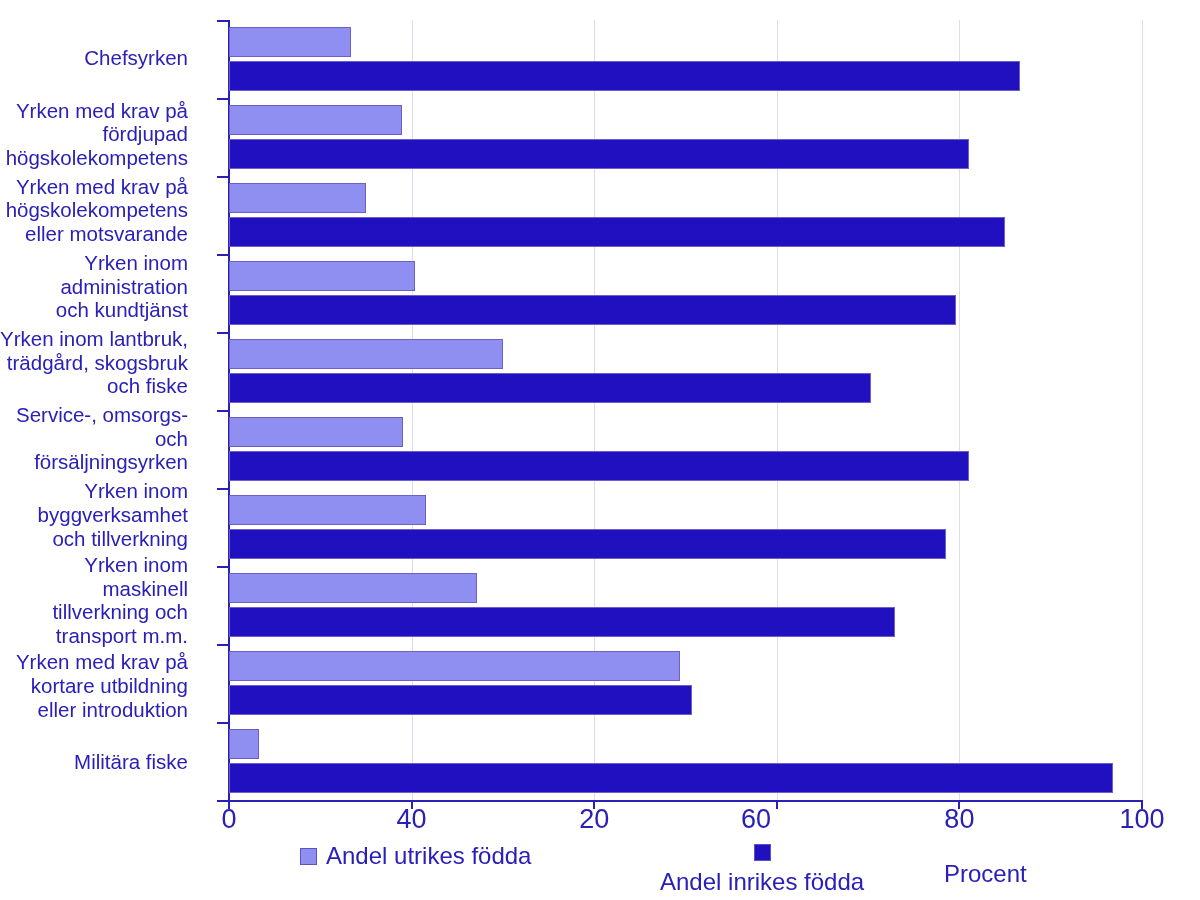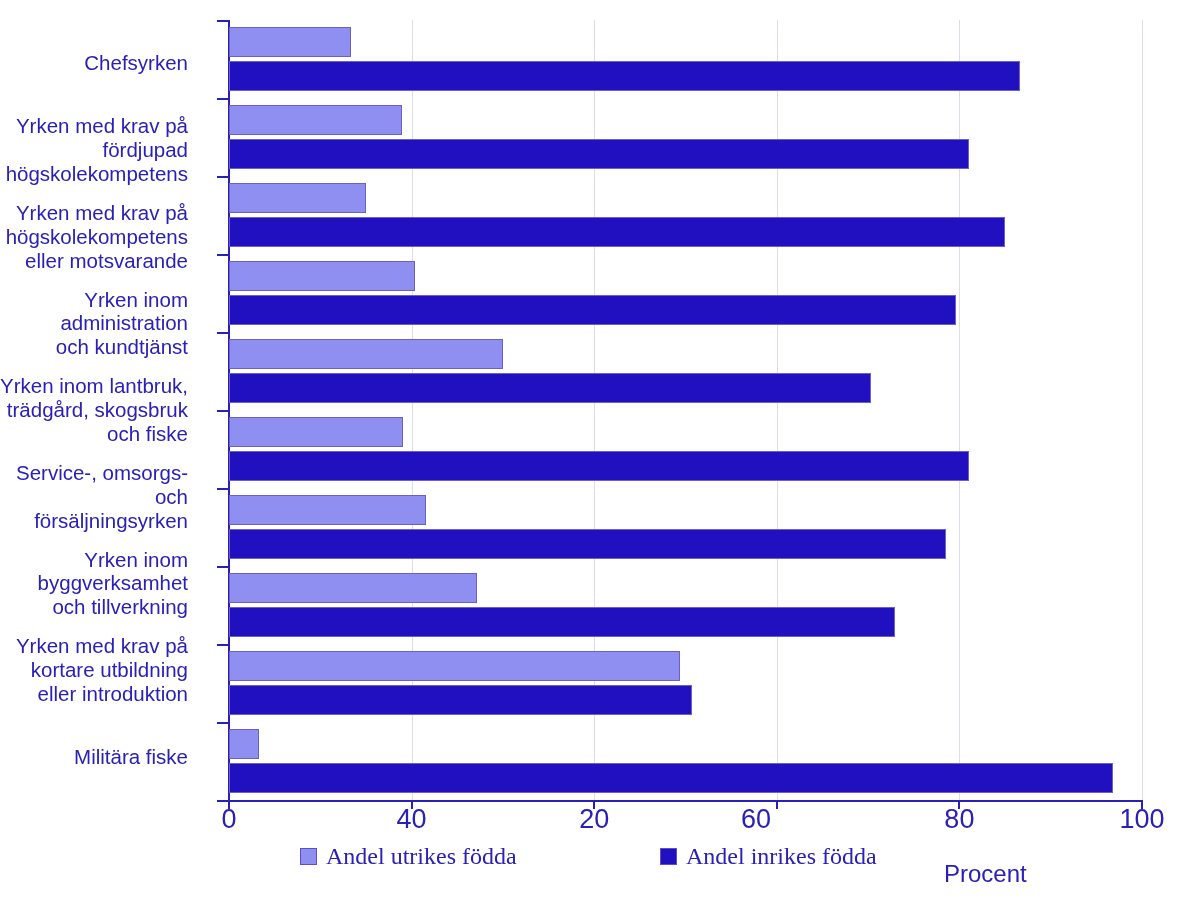--- a/index.html
+++ b/index.html
@@ -131,21 +131,20 @@
     white-space: nowrap;
   }
 
   
   #legend {
     position: absolute;
     left: 300px;
     top: 844px;
     width: 760px;
     height: 36px;
-    font-family: Liberation Serif, serif;
   }
   .legend-item {
     position: absolute;
     display: flex;
     align-items: center;
     gap: 9px;
     white-space: nowrap;
   }
   .legend-swatch {
     width: 17px;
@@ -188,20 +187,23 @@
 administration
 och kundtjänst</div>
       <div class="cat-label">Yrken inom lantbruk,
 trädgård, skogsbruk
 och fiske</div>
       <div class="cat-label">Service-, omsorgs-
 och försäljningsyrken</div>
       <div class="cat-label">Yrken inom
 byggverksamhet
 och tillverkning</div>
+      <div class="cat-label">Yrken inom maskinell
+tillverkning och
+transport m.m.</div>
       <div class="cat-label">Yrken med krav på
 kortare utbildning
 eller introduktion</div>
       <div class="cat-label">Militära fiske</div>
     </div>
 
   <div id="plot-area">
     <div id="gridlines">
         <div class="gridline" style="left: 182.6px;"></div>
         <div class="gridline" style="left: 365.2px;"></div>
@@ -289,21 +291,21 @@
       <div class="x-tick-label" style="left: 527px;">60</div>
       <div class="x-tick-label" style="left: 730.4px;">80</div>
       <div class="x-tick-label" style="left: 913px;">100</div>
     </div>
 
   <div id="legend">
       <div class="legend-item" style="left: 0px;">
         <span class="legend-swatch light"></span>
         <span class="legend-text">Andel utrikes födda</span>
       </div>
-      <div class="legend-item" style="left: 360px;">
+      <div class="legend-item" style="left: 360px; flex-direction: column;">
         <span class="legend-swatch dark"></span>
         <span class="legend-text">Andel inrikes födda</span>
       </div>
     </div>
 
   <div id="x-axis-title">Procent</div>
 
 </div>
 
 </body></html>

